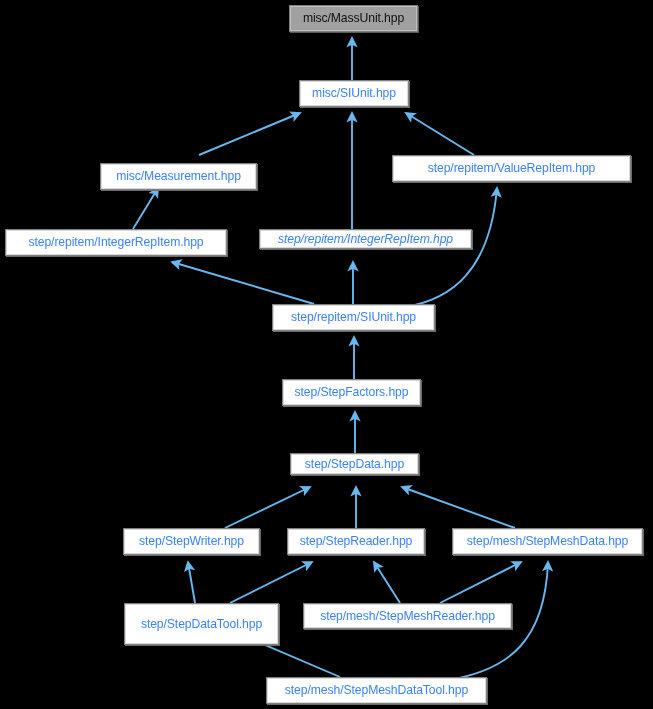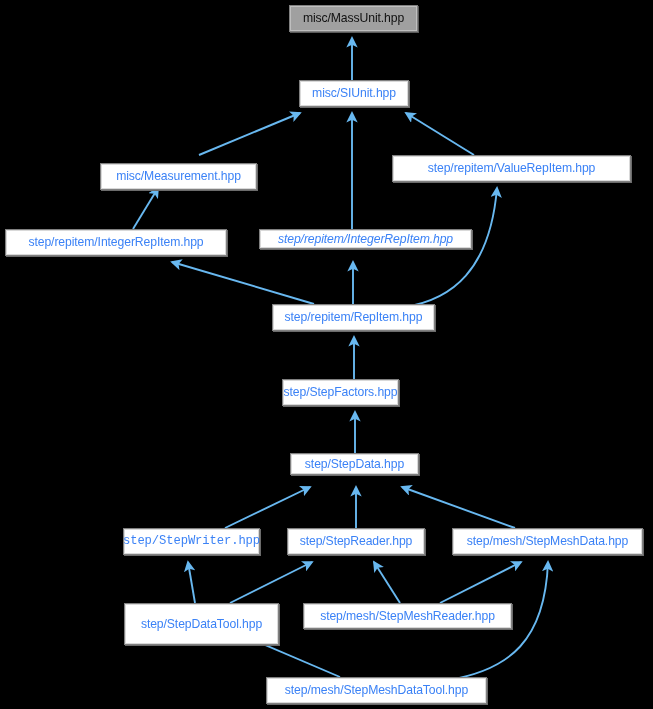--- a/index.html
+++ b/index.html
@@ -93,29 +93,29 @@
       <div class="node-box" style="left: 392px; top: 155px; width: 239px; height: 27px;">
         <span class="node-label">step/repitem/ValueRepItem.hpp</span>
       </div>
       <div class="node-box" style="left: 5px; top: 229px; width: 222px; height: 27px;">
         <span class="node-label">step/repitem/IntegerRepItem.hpp</span>
       </div>
       <div class="node-box" style="left: 259px; top: 229px; width: 213px; height: 20px; font-style: italic;">
         <span class="node-label">step/repitem/IntegerRepItem.hpp</span>
       </div>
       <div class="node-box" style="left: 272px; top: 304px; width: 163px; height: 27px;">
-        <span class="node-label">step/repitem/RepItem.hpp</span>
+        <span class="node-label">step/repitem/SIUnit.hpp</span>
       </div>
-      <div class="node-box" style="left: 282px; top: 379px; width: 117px; height: 27px;">
+      <div class="node-box" style="left: 282px; top: 379px; width: 139px; height: 27px;">
         <span class="node-label">step/StepFactors.hpp</span>
       </div>
       <div class="node-box" style="left: 290px; top: 453px; width: 129px; height: 22px;">
         <span class="node-label">step/StepData.hpp</span>
       </div>
-      <div class="node-box" style="left: 123px; top: 528px; width: 137px; height: 27px; font-family: Liberation Mono, monospace;">
+      <div class="node-box" style="left: 123px; top: 528px; width: 137px; height: 27px;">
         <span class="node-label">step/StepWriter.hpp</span>
       </div>
       <div class="node-box" style="left: 287px; top: 528px; width: 138px; height: 27px;">
         <span class="node-label">step/StepReader.hpp</span>
       </div>
       <div class="node-box" style="left: 452px; top: 528px; width: 191px; height: 27px;">
         <span class="node-label">step/mesh/StepMeshData.hpp</span>
       </div>
       <div class="node-box" style="left: 124px; top: 603px; width: 155px; height: 42px;">
         <span class="node-label">step/StepDataTool.hpp</span>

